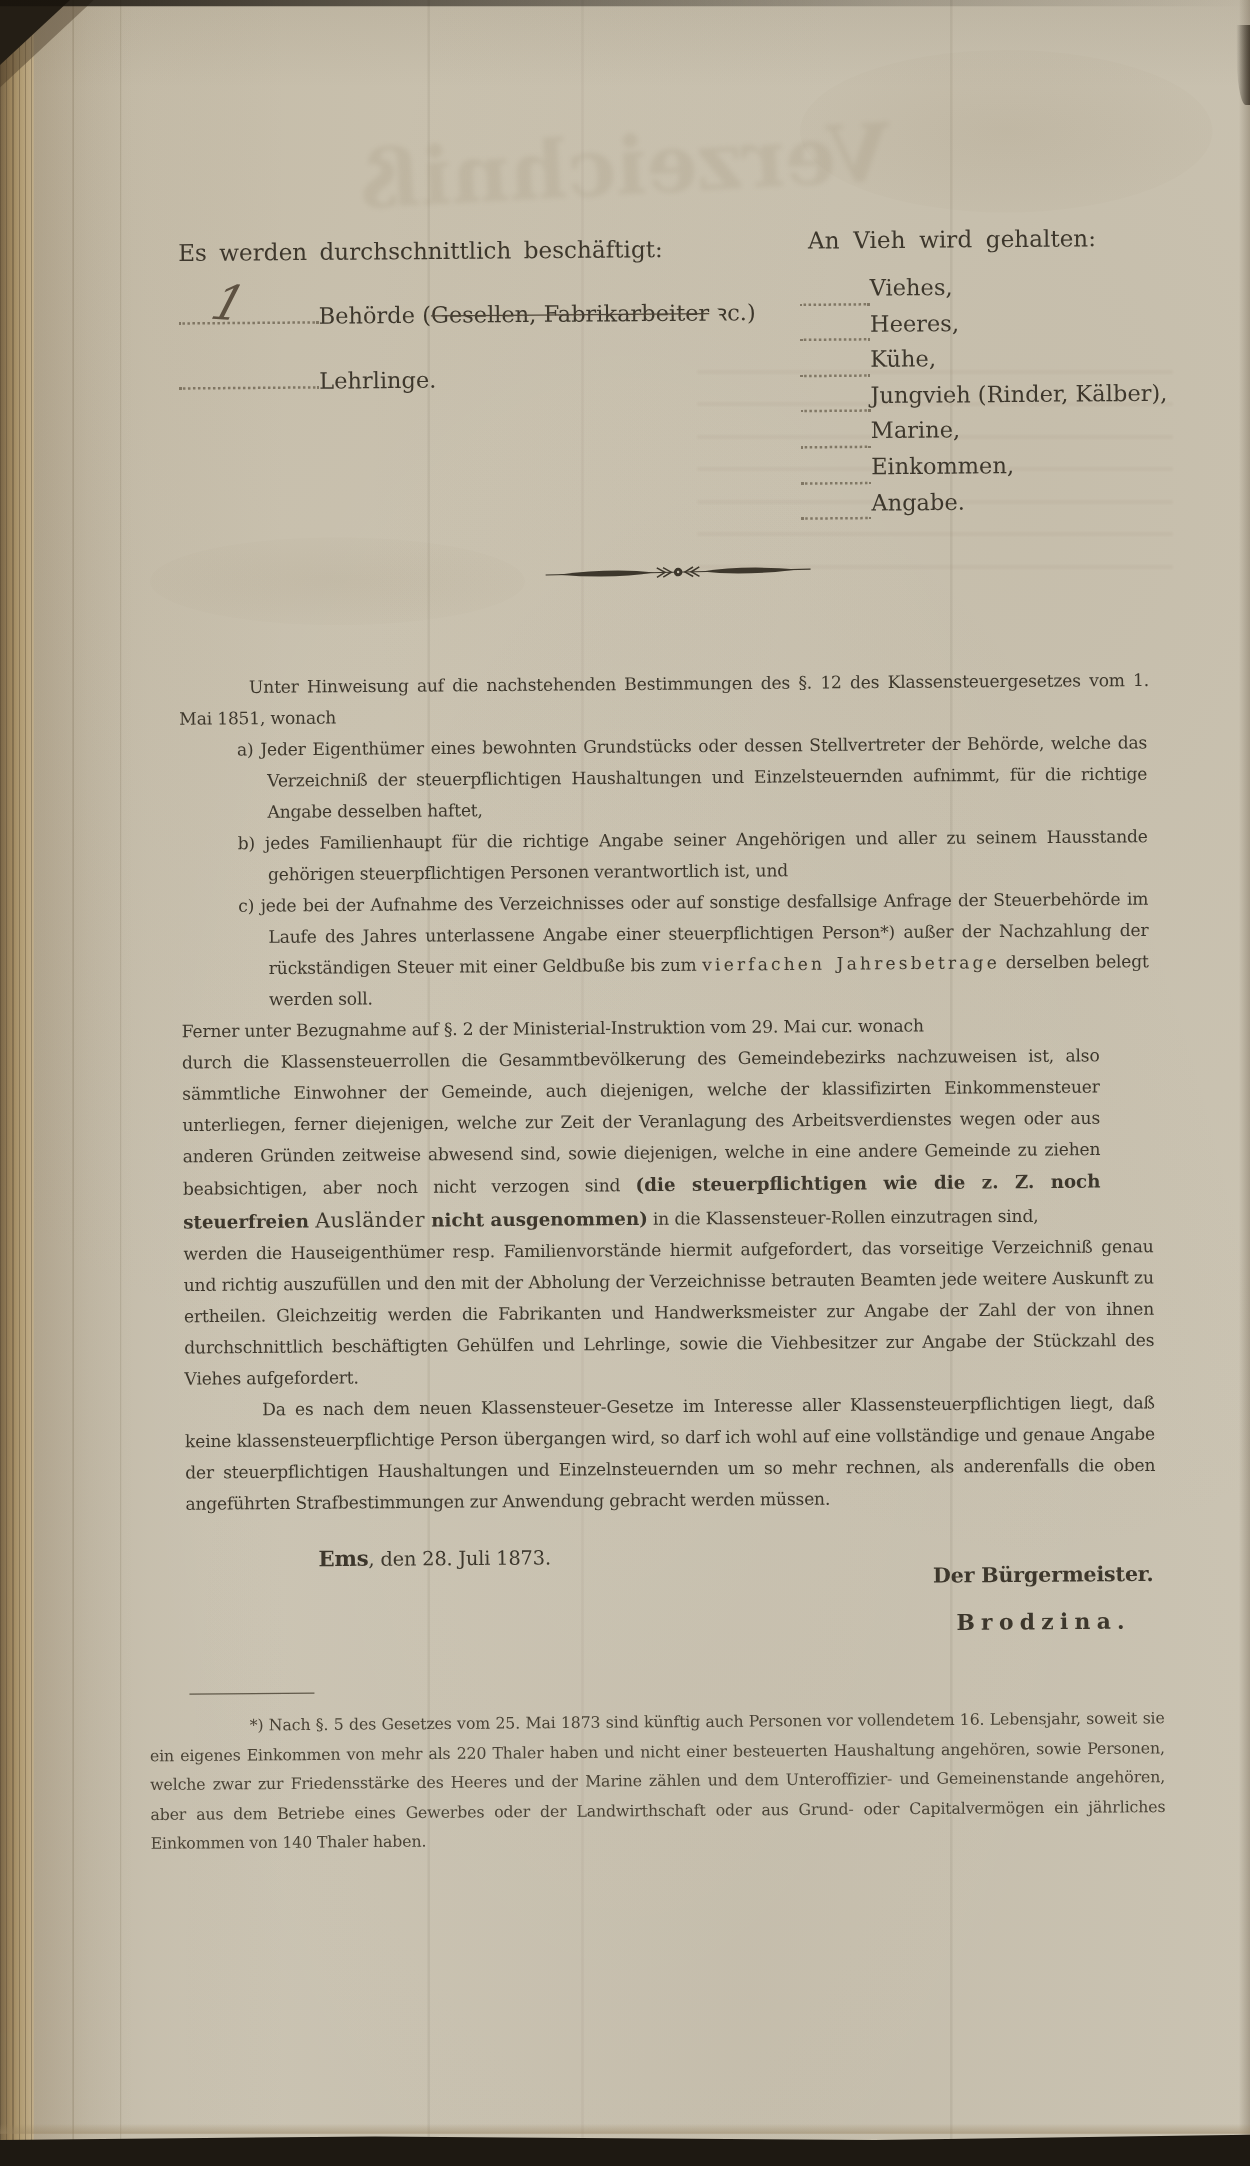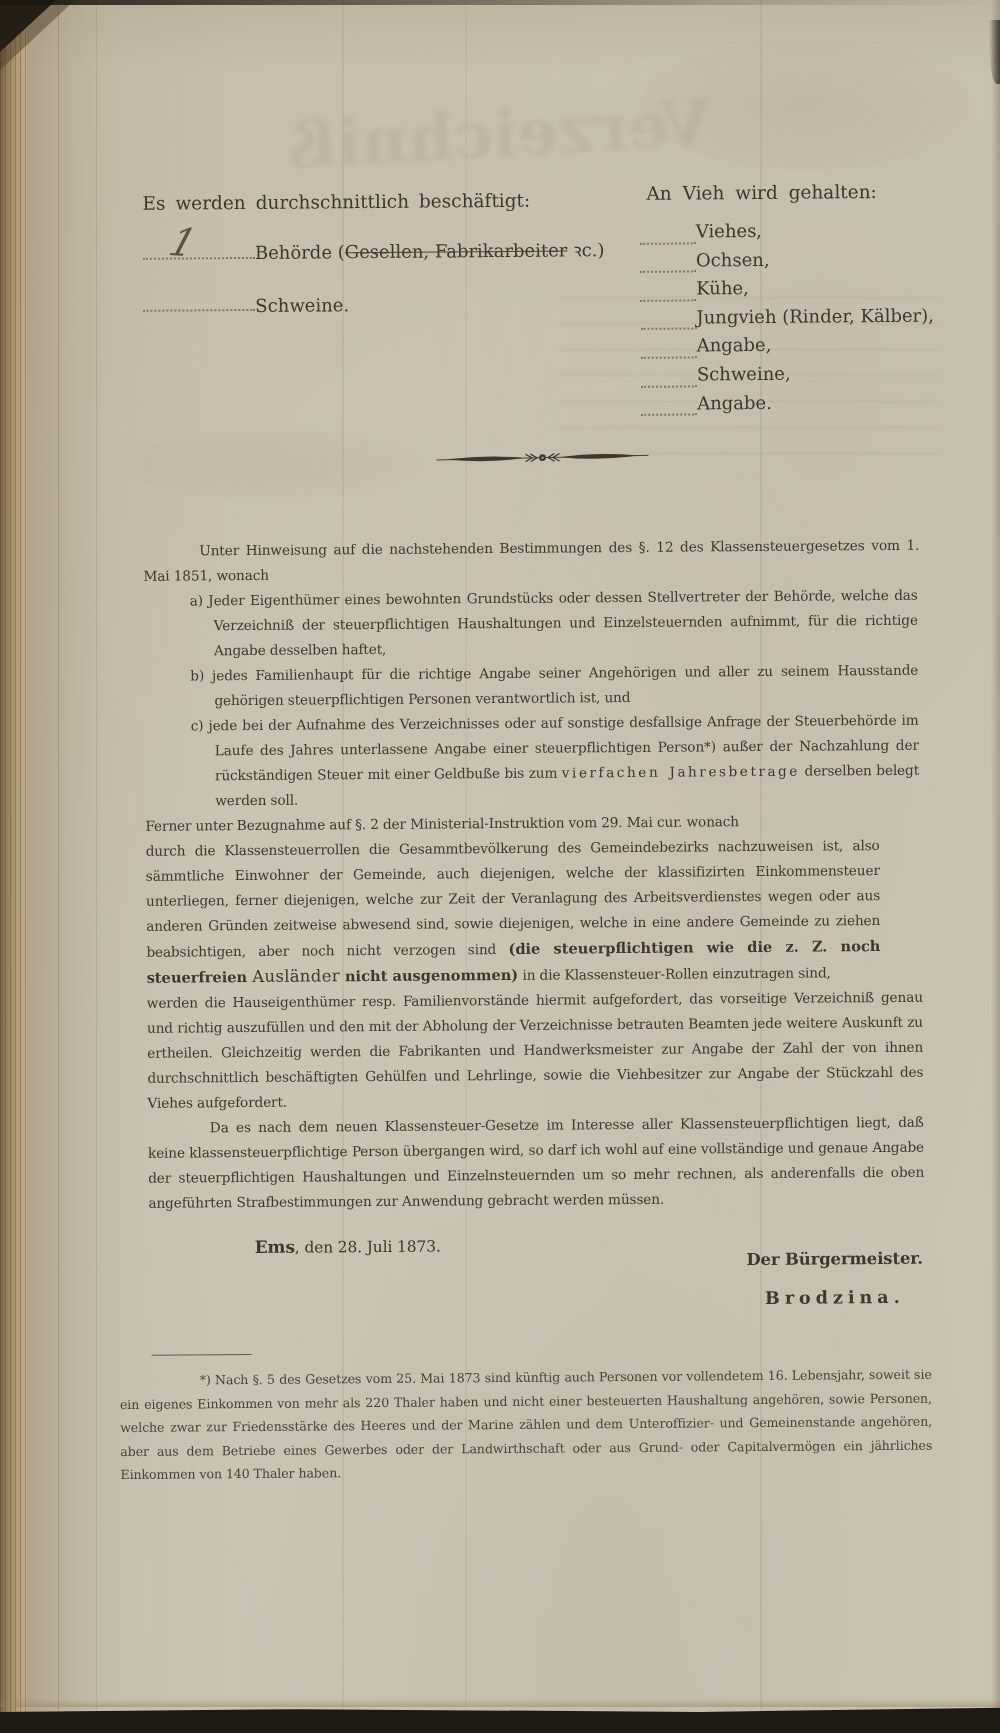--- a/index.html
+++ b/index.html
@@ -118,48 +118,48 @@
   <div class="content">
 
     <div class="emp-heading">Es werden durchschnittlich beschäftigt:</div>
     <div class="hand-one">1</div>
     <div class="emp-row r1">
       <span class="leader w-emp"></span>
       <span class="form-label"><span>Behörde (</span><span class="struck">Gesellen, Fabrikarbeiter</span><span> ꝛc.)</span></span>
     </div>
     <div class="emp-row r2">
       <span class="leader w-emp"></span>
-      <span class="form-label">Schweine.</span>
+      <span class="form-label">Lehrlinge.</span>
     </div>
 
     <div class="ls-heading">An Vieh wird gehalten:</div>
     <div class="ls-rows">
       <div class="ls-row">
           <span class="leader w-ls"></span>
           <span class="form-label">Viehes,</span>
         </div>
       <div class="ls-row">
           <span class="leader w-ls"></span>
-          <span class="form-label">Ochsen,</span>
+          <span class="form-label">Heeres,</span>
         </div>
       <div class="ls-row">
           <span class="leader w-ls"></span>
           <span class="form-label">Kühe,</span>
         </div>
       <div class="ls-row">
           <span class="leader w-ls"></span>
           <span class="form-label">Jungvieh (Rinder, Kälber),</span>
         </div>
       <div class="ls-row">
           <span class="leader w-ls"></span>
-          <span class="form-label">Angabe,</span>
-        </div>
-      <div class="ls-row">
-          <span class="leader w-ls"></span>
-          <span class="form-label">Schweine,</span>
+          <span class="form-label">Marine,</span>
+        </div>
+      <div class="ls-row">
+          <span class="leader w-ls"></span>
+          <span class="form-label">Einkommen,</span>
         </div>
       <div class="ls-row">
           <span class="leader w-ls"></span>
           <span class="form-label">Angabe.</span>
         </div>
     </div>
 
     <div class="divider">
       <svg width="216" height="16" viewBox="0 0 216 16">
         <line x1="2" y1="8" x2="214" y2="8" stroke="#3d372c" stroke-width="0.9"></line>

